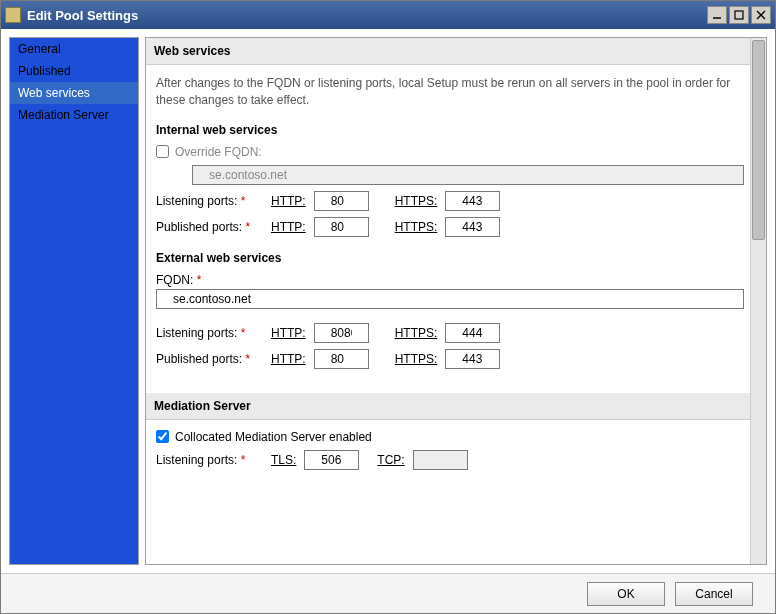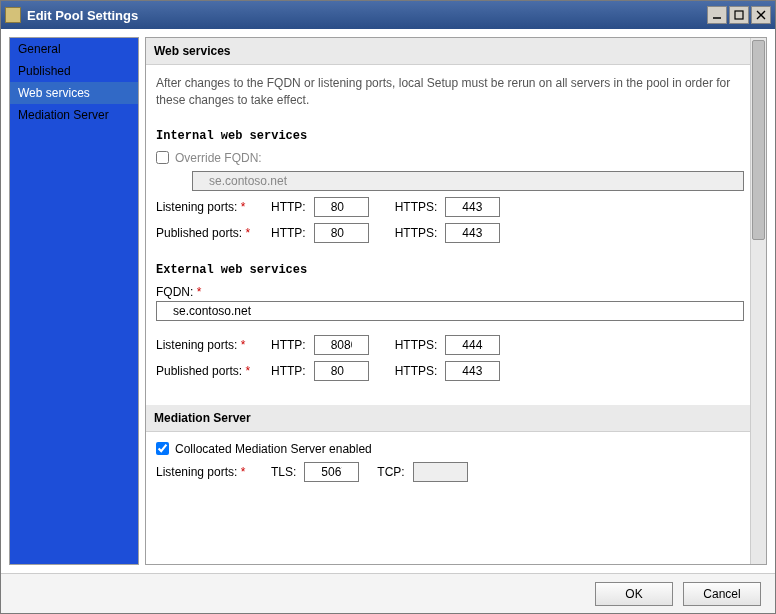--- a/index.html
+++ b/index.html
@@ -15,33 +15,33 @@
 .sidebar { width: 130px; border: 1px solid #a0a0a0; background: #1d4ed8; }
 .side-item { padding: 4px 8px; cursor: pointer; }
 .side-item.active { background: #3169c6; color: #fff; }
 .main { flex: 1; border: 1px solid #a0a0a0; background: #fff; overflow-y: auto; position: relative; }
 .scroll-track { position: absolute; right: 0; top: 0; bottom: 0; width: 16px; background: #e8e8e8; border-left: 1px solid #ccc; }
 .scroll-thumb { position: absolute; left: 1px; right: 1px; top: 2px; height: 200px; background: #c0c0c0; border: 1px solid #999; border-radius: 2px; }
 .content { padding: 0 22px 10px 10px; }
 .section-hdr { background: #eaeaea; font-weight: bold; padding: 6px 8px; display: flex; align-items: center; border-bottom: 1px solid #d0d0d0; margin: 0 -22px 10px -10px; }
 .section-hdr .arrow { margin-left: auto; }
 .desc { color: #555; margin: 0 0 10px 0; line-height: 1.4; }
-.subhdr { font-weight: bold; margin: 20px 0 8px 0; font-family: Liberation Mono, monospace; }
+.subhdr { font-weight: bold; margin: 14px 0 8px 0; }
 .row { display: flex; align-items: center; margin: 6px 0; gap: 6px; }
 .row label.lead { width: 105px; }
 .req { color: #c00; }
-.field-lbl { margin-left: 4px; margin-right: 2px; }
+.field-lbl { margin-left: 4px; margin-right: 2px; text-decoration: underline; }
 input[type=text] { border: 1px solid #7a7a7a; padding: 2px 16px; font-family: inherit; font-size: 12px; height: 20px; }
 input[type=text]:disabled { background: #eee; color: #888; }
 .port-input { width: 55px; }
 .wide-input { width: 100%; margin-top: 2px; }
 .indent { margin-left: 18px; }
 .chk-row { display: flex; align-items: center; gap: 6px; margin: 4px 0 4px 0; }
 .chk { width: 13px; height: 13px; }
-.footer { height: 40px; border-top: 1px solid #ccc; display: flex; align-items: center; justify-content: flex-end; padding: 0 14px; gap: 10px; background: #f4f4f4; }
+.footer { height: 40px; border-top: 1px solid #ccc; display: flex; align-items: center; justify-content: flex-end; padding: 0 22px; gap: 10px; background: #f4f4f4; }
 .btn { min-width: 78px; height: 24px; border: 1px solid #888; background: linear-gradient(#fdfdfd,#e4e4e4); cursor: pointer; font-size: 12px; }
 </style>
 </head>
 <body>
 
 <div class="window">
   <div class="titlebar">
     <div class="title-icon"></div>
     <div class="title-text">Edit Pool Settings</div>
     <div class="win-btns">

